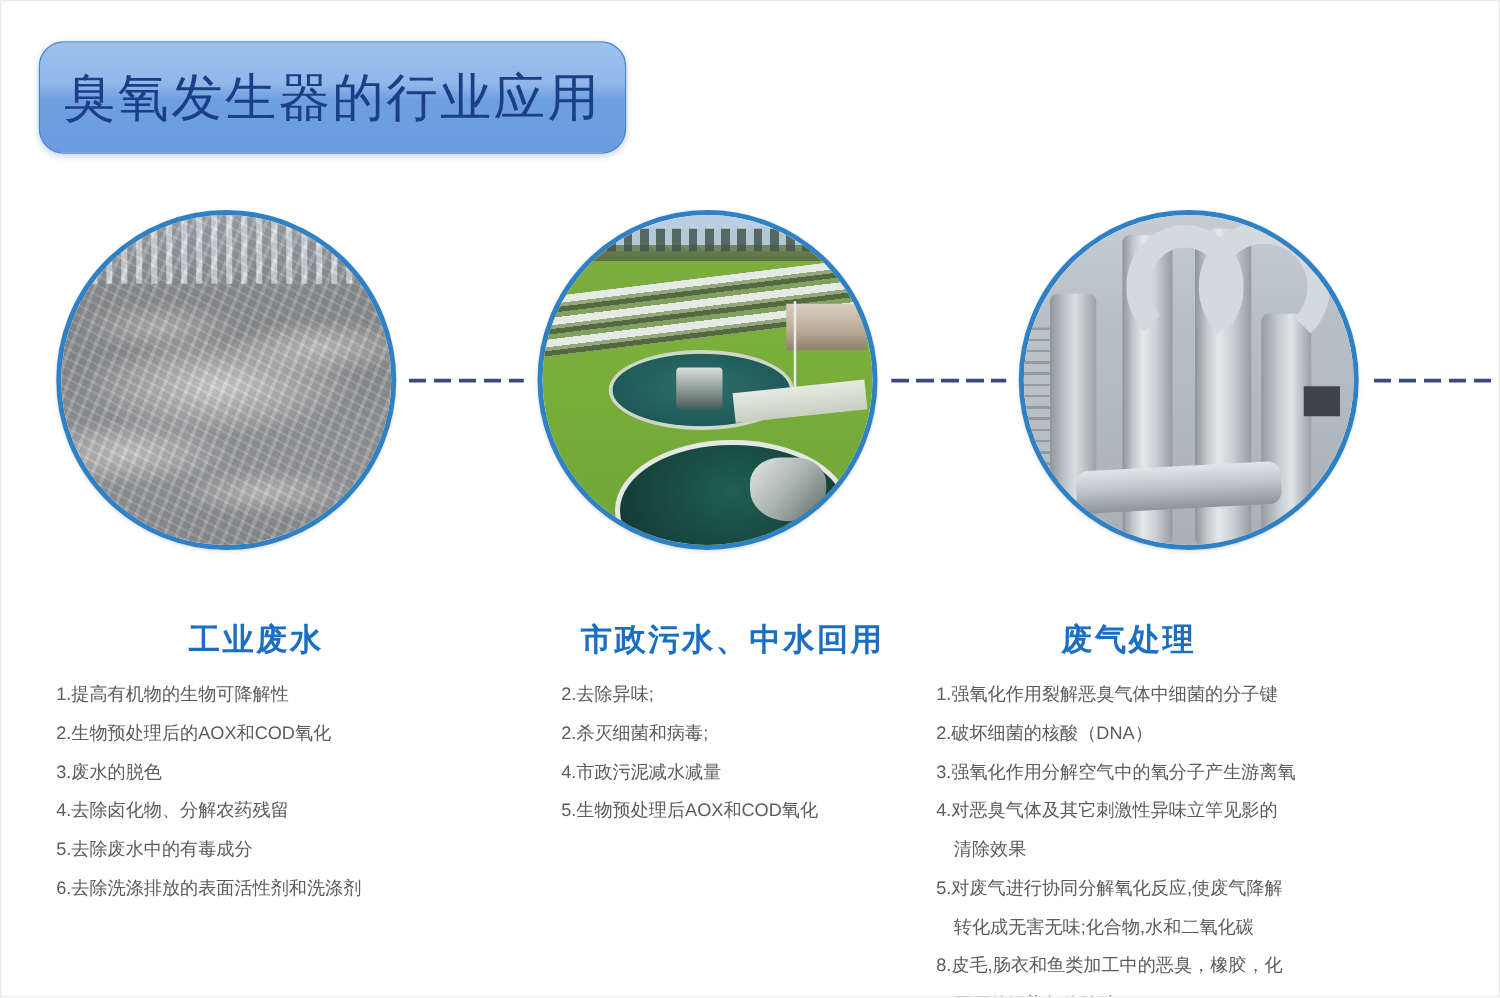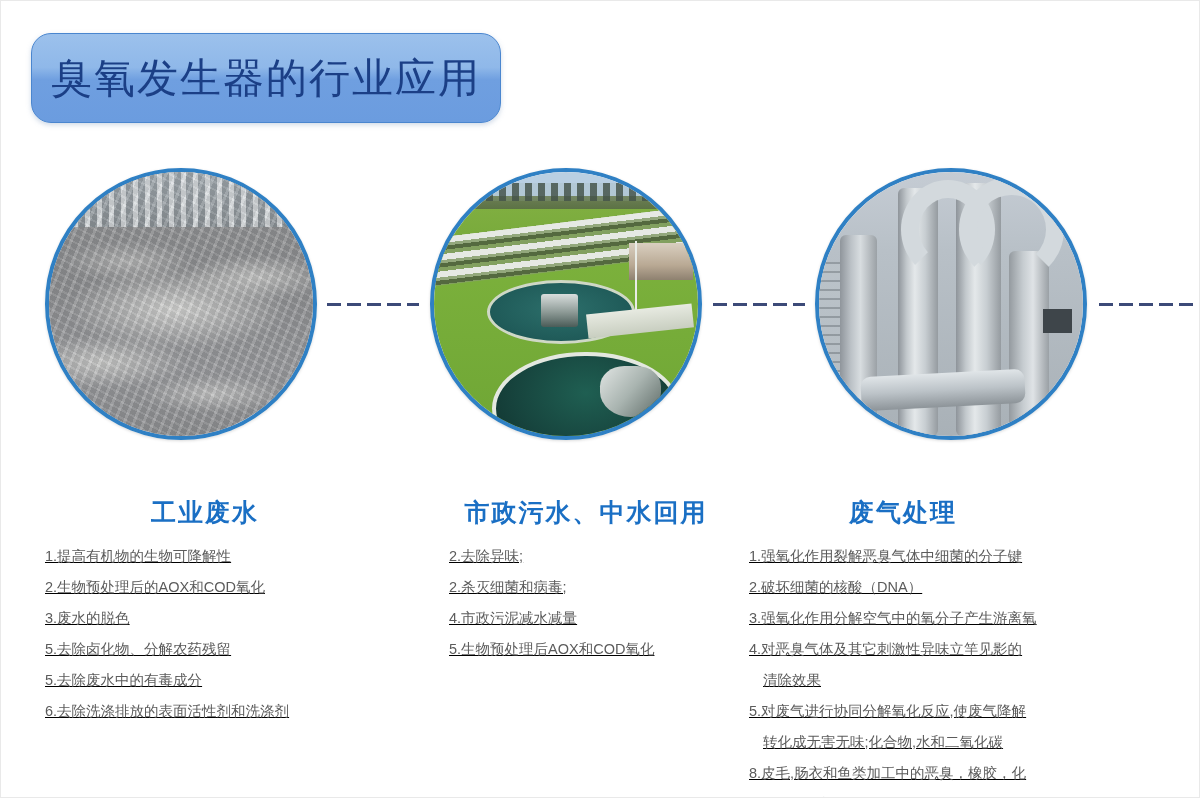--- a/index.html
+++ b/index.html
@@ -228,21 +228,21 @@
     color: #1a6fc4;
     letter-spacing: 2px;
     white-space: nowrap;
     margin: 0 0 14px 0;
     line-height: 1.1;
   }
   .col-1 .col-heading { text-align: center; padding-right: 40px; }
   .col-2 .col-heading { text-align: center; }
   .col-3 .col-heading { text-align: center; padding-right: 112px; }
 
-  .item-list { list-style: none; margin: 0; padding: 0; text-decoration: underline; }
+  .item-list { list-style: none; margin: 0; padding: 0; }
   .item {
     font-size: 14.5px;
     color: #5b5b5b;
     line-height: 31px;
     white-space: nowrap;
   }
   .col-2 .item-list { padding-left: 28px; }
   .item-cont { display: block; padding-left: 14px; }
 </style>
 </head>
@@ -289,21 +289,21 @@
   </div>
 
   <div class="columns">
 
     <div class="column col-1">
       <div class="col-heading">工业废水</div>
       <ul class="item-list">
         <li class="item">1.提高有机物的生物可降解性</li>
         <li class="item">2.生物预处理后的AOX和COD氧化</li>
         <li class="item">3.废水的脱色</li>
-        <li class="item">5.去除卤化物、分解农药残留</li>
+        <li class="item">4.去除卤化物、分解农药残留</li>
         <li class="item">5.去除废水中的有毒成分</li>
         <li class="item">6.去除洗涤排放的表面活性剂和洗涤剂</li>
       </ul>
     </div>
 
     <div class="column col-2">
       <div class="col-heading">市政污水、中水回用</div>
       <ul class="item-list">
         <li class="item">2.去除异味;</li>
         <li class="item">2.杀灭细菌和病毒;</li>

